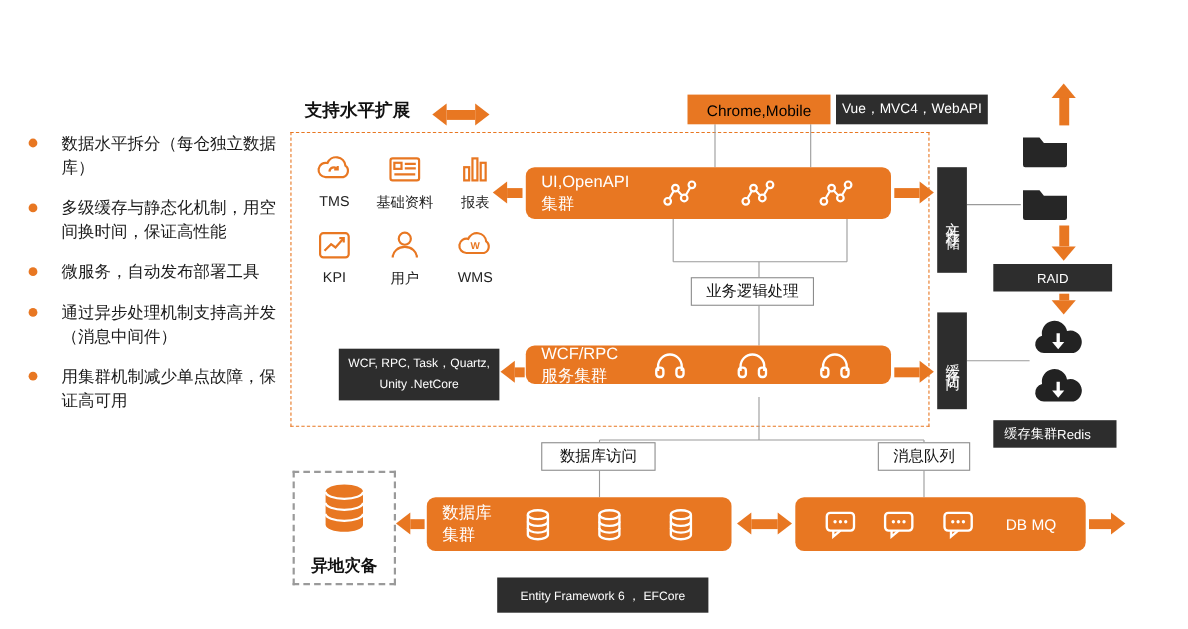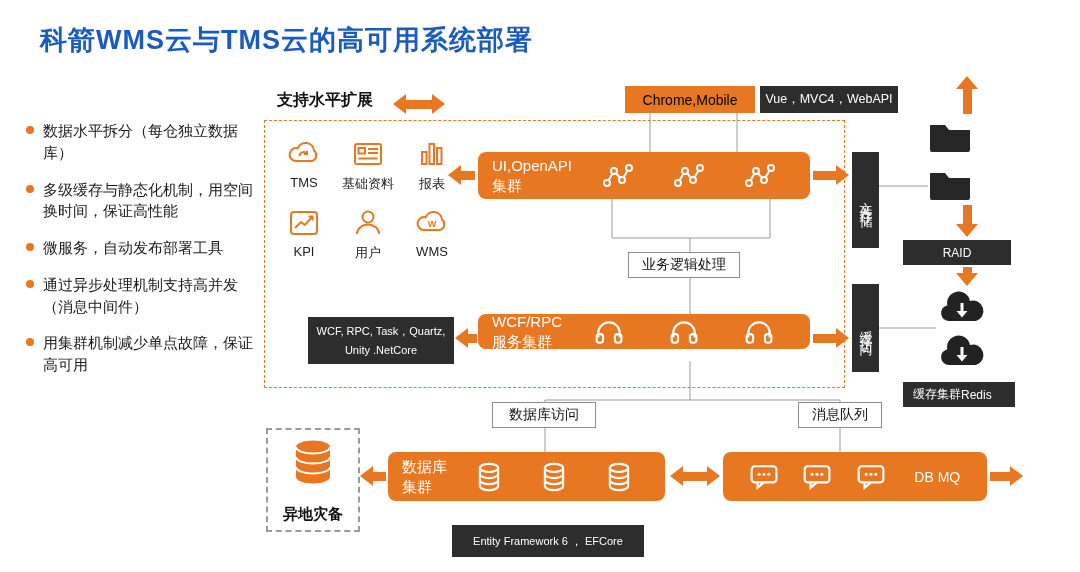--- a/index.html
+++ b/index.html
@@ -2,21 +2,21 @@
 <html><head>
 <meta charset="utf-8">
 <style>
   :root{ --orange:#E87722; --dark:#2D2D2D; --blue:#1A5BBF; }
   html,body{margin:0;padding:0;background:#fff;}
   .canvas{position:relative;width:1080px;height:572px;background:#fff;overflow:hidden;
           font-family:"Liberation Sans","DejaVu Sans",sans-serif;}
   .title{position:absolute;left:40px;top:22px;margin:0;font-size:27px;font-weight:800;
          color:var(--blue);letter-spacing:1px;white-space:nowrap;}
   .bullets{position:absolute;left:26px;top:120px;width:234px;margin:0;padding:0;list-style:none;}
-  .bullets li{display:flex;gap:9px;margin-bottom:15px;font-size:15px;line-height:1.45;color:#1a1a1a;}
+  .bullets li{display:flex;gap:22px;margin-bottom:15px;font-size:15px;line-height:1.45;color:#1a1a1a;}
   .bullets .dot{width:8px;height:8px;border-radius:50%;background:var(--orange);flex:0 0 auto;margin-top:6px;}
   .scale-label{position:absolute;left:277px;top:90px;font-size:16px;font-weight:700;color:#111;}
   .box-orange{position:absolute;display:flex;align-items:center;justify-content:center;
               background:var(--orange);color:#000000;box-sizing:border-box;}
   .box-dark{position:absolute;display:flex;align-items:center;justify-content:center;
             background:var(--dark);color:#fff;box-sizing:border-box;}
   .dashed-region{position:absolute;left:264px;top:120px;width:581px;height:268px;
                  border:1.5px dashed var(--orange);box-sizing:border-box;}
   .wires{position:absolute;left:0;top:0;}
   .modules{position:absolute;left:272px;top:136px;display:grid;grid-template-columns:repeat(3,64px);row-gap:12px;}
@@ -66,21 +66,20 @@
       <path d="M690 238 V314"></path>
       <path d="M690 361 V400"></path>
       <path d="M545 400 H840"></path>
       <path d="M545 400 V452"></path>
       <path d="M840 400 V452"></path>
       <path d="M879 186 H928"></path>
       <path d="M879 328 H936"></path>
     </g>
   </svg>
 
-  <h1 class="title">科箭WMS云与TMS云的高可用系统部署</h1>
 
   <ul class="bullets">
     <li>
         <span class="dot"></span>
         <span>数据水平拆分（每仓独立数据库）</span>
       </li>
     <li>
         <span class="dot"></span>
         <span>多级缓存与静态化机制，用空间换时间，保证高性能</span>
       </li>

